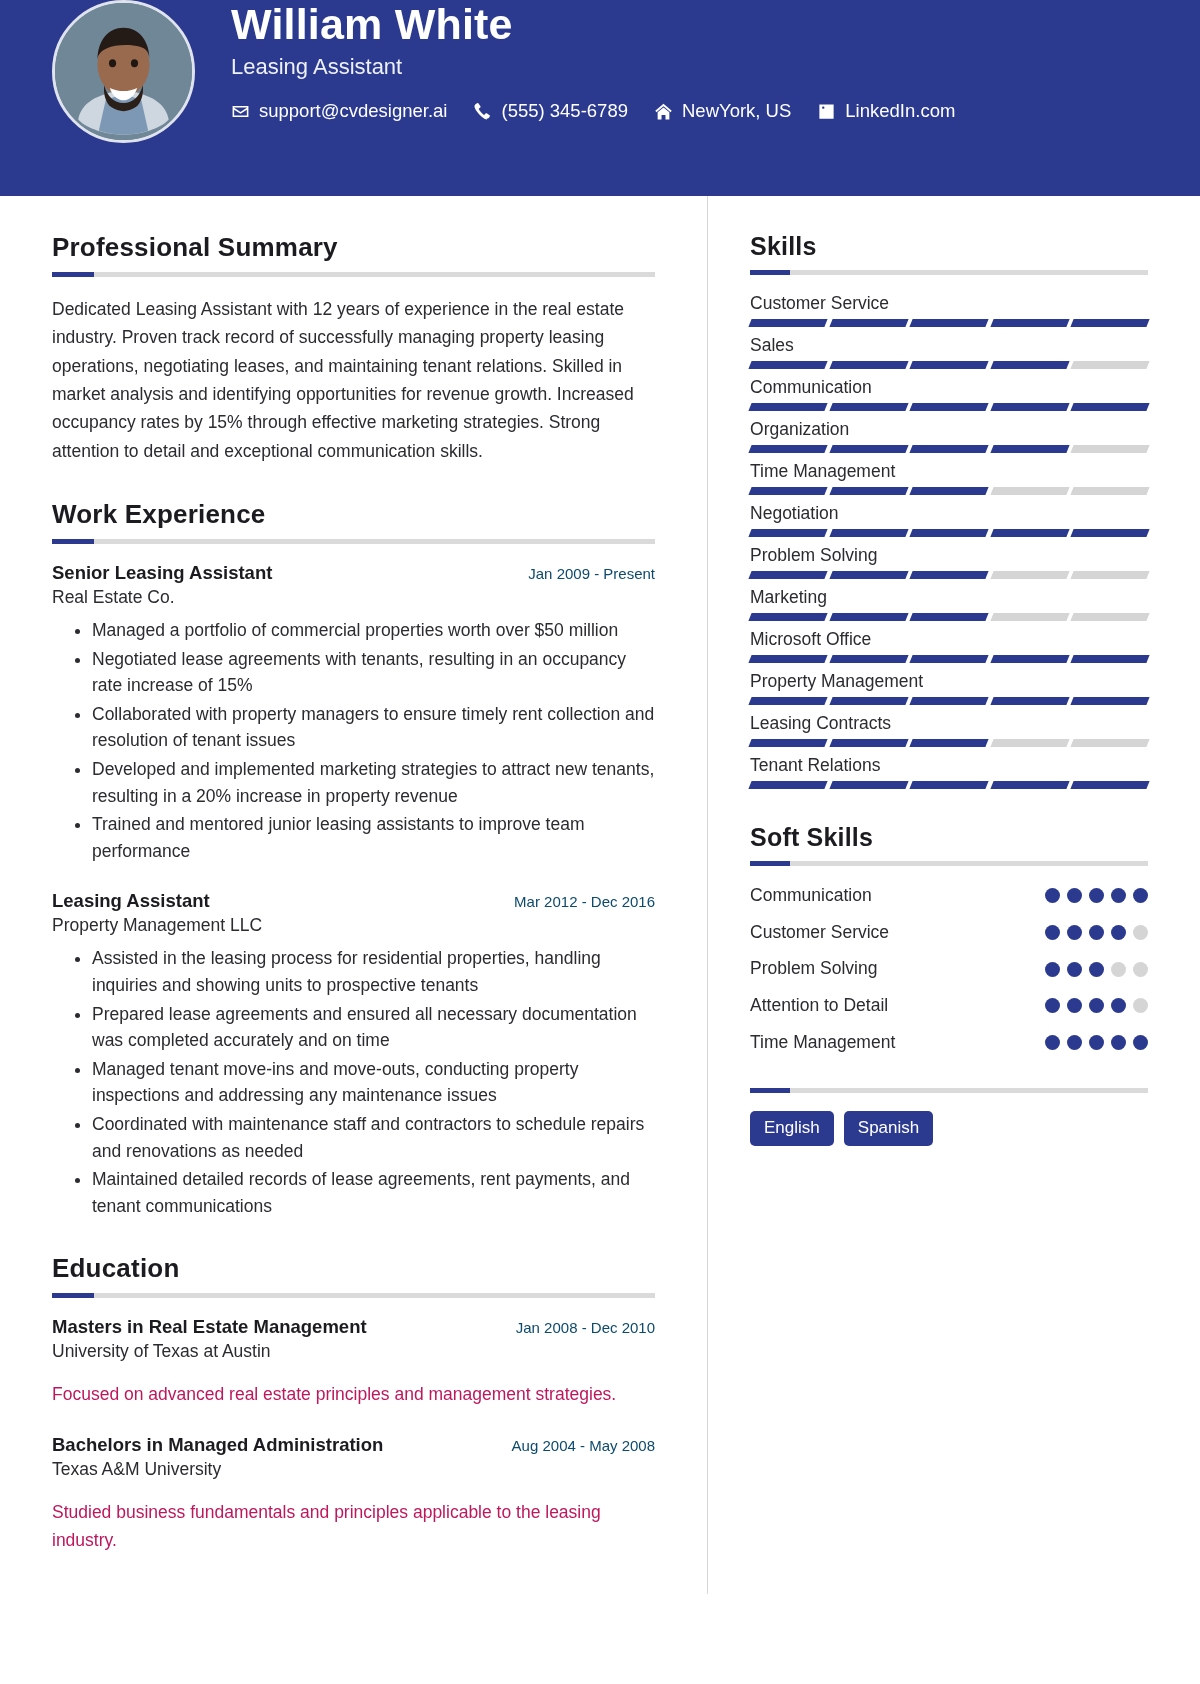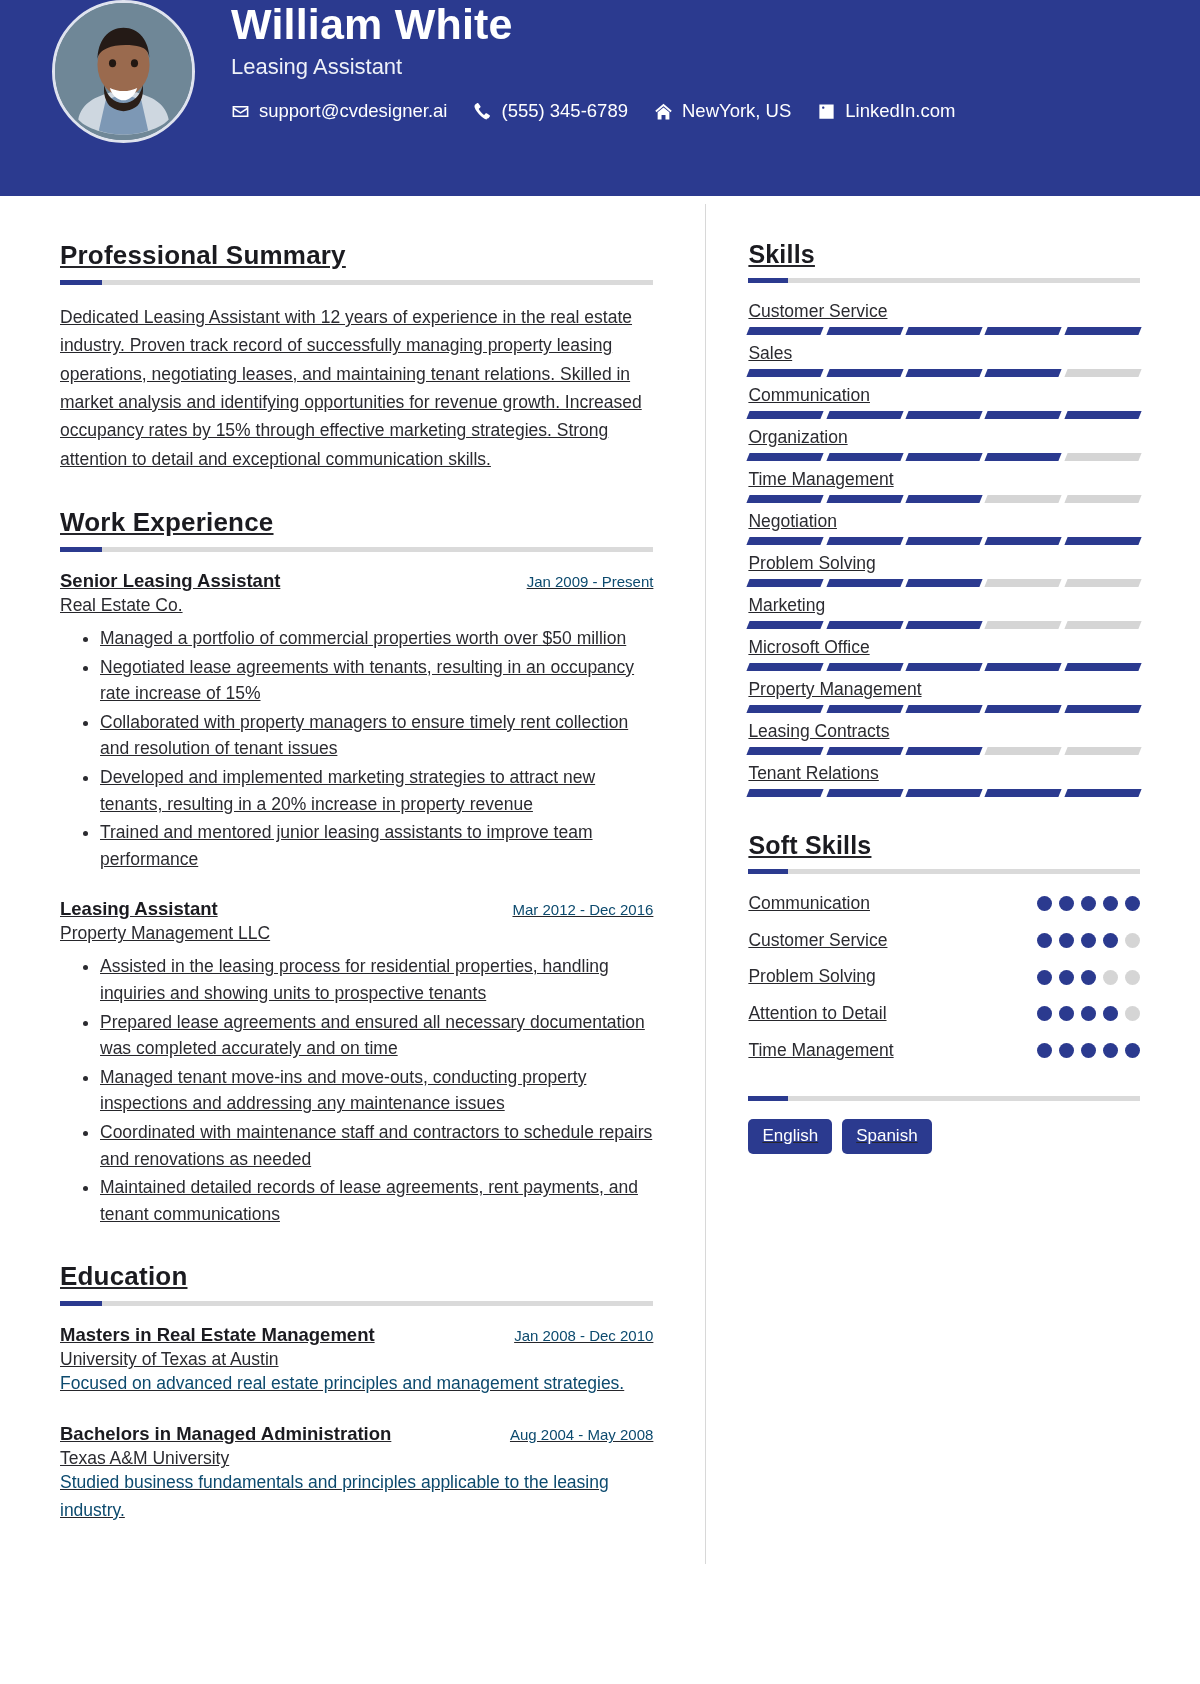--- a/index.html
+++ b/index.html
@@ -58,22 +58,21 @@
     font-size: 18.5px;
     white-space: nowrap;
   }
   .contact .ci { display: inline-flex; width: 19px; height: 19px; align-items: center; justify-content: center; }
   .contact .ci svg { display: block; fill: #ffffff; }
 
   
   .body {
     display: flex;
     align-items: stretch;
-    padding: 8px;
-    text-decoration: underline;
+    padding: 0;
   }
   .main {
     width: 748px;
     padding: 36px 52px 40px 52px;
   }
   .side {
     width: 520px;
     padding: 36px 52px 40px 42px;
     border-left: 1px solid #d8d8d8;
   }
@@ -142,22 +141,22 @@
   }
   .bullets li {
     font-size: 17.5px;
     line-height: 1.52;
     color: #2b2b30;
     margin-bottom: 2px;
   }
   .entry-desc {
     font-size: 17.5px;
     line-height: 1.55;
-    color: #0c4a6e;
-    margin-top: 0;
+    color: #be185d;
+    margin-top: 19px;
   }
 
   
   .skill { margin-bottom: 3px; }
   .skill-name {
     font-size: 17.5px;
     color: #2b2b30;
     margin-bottom: 5px;
   }
   .bar {

